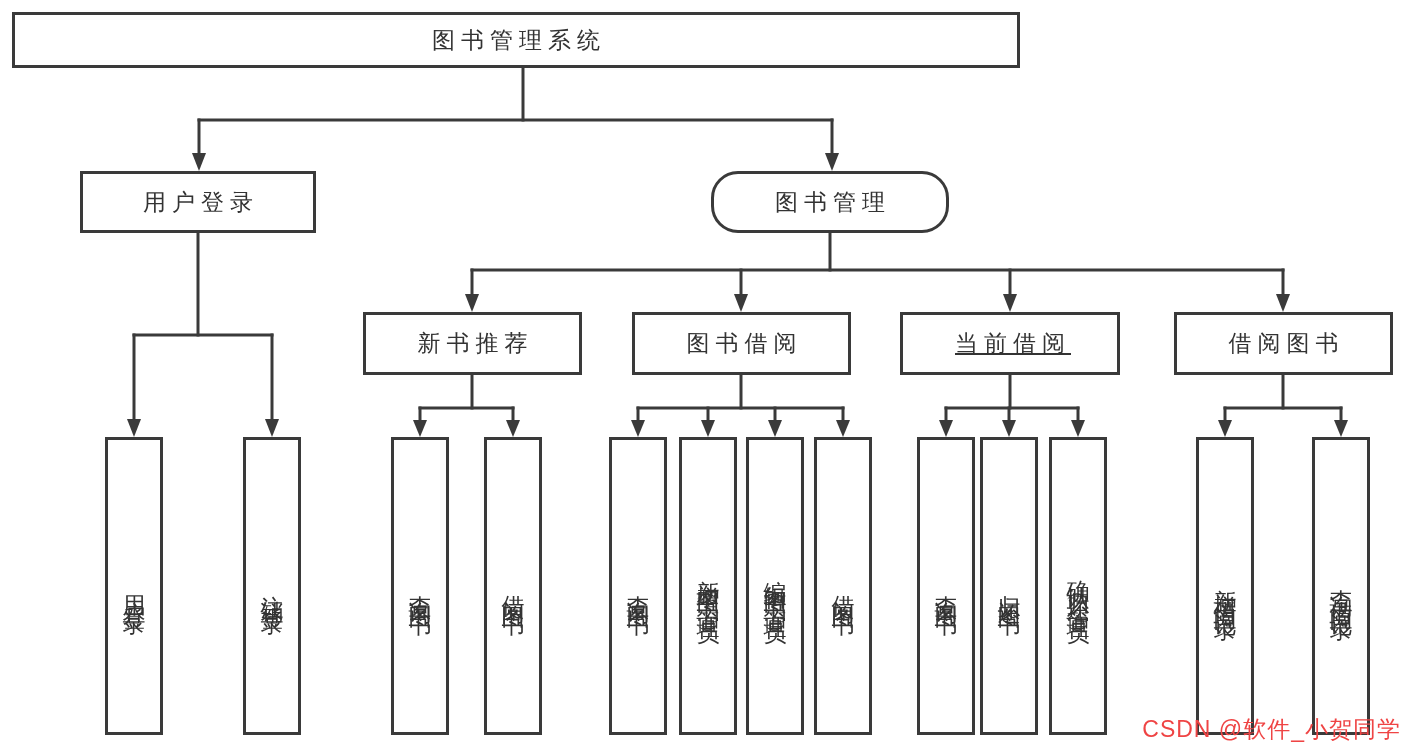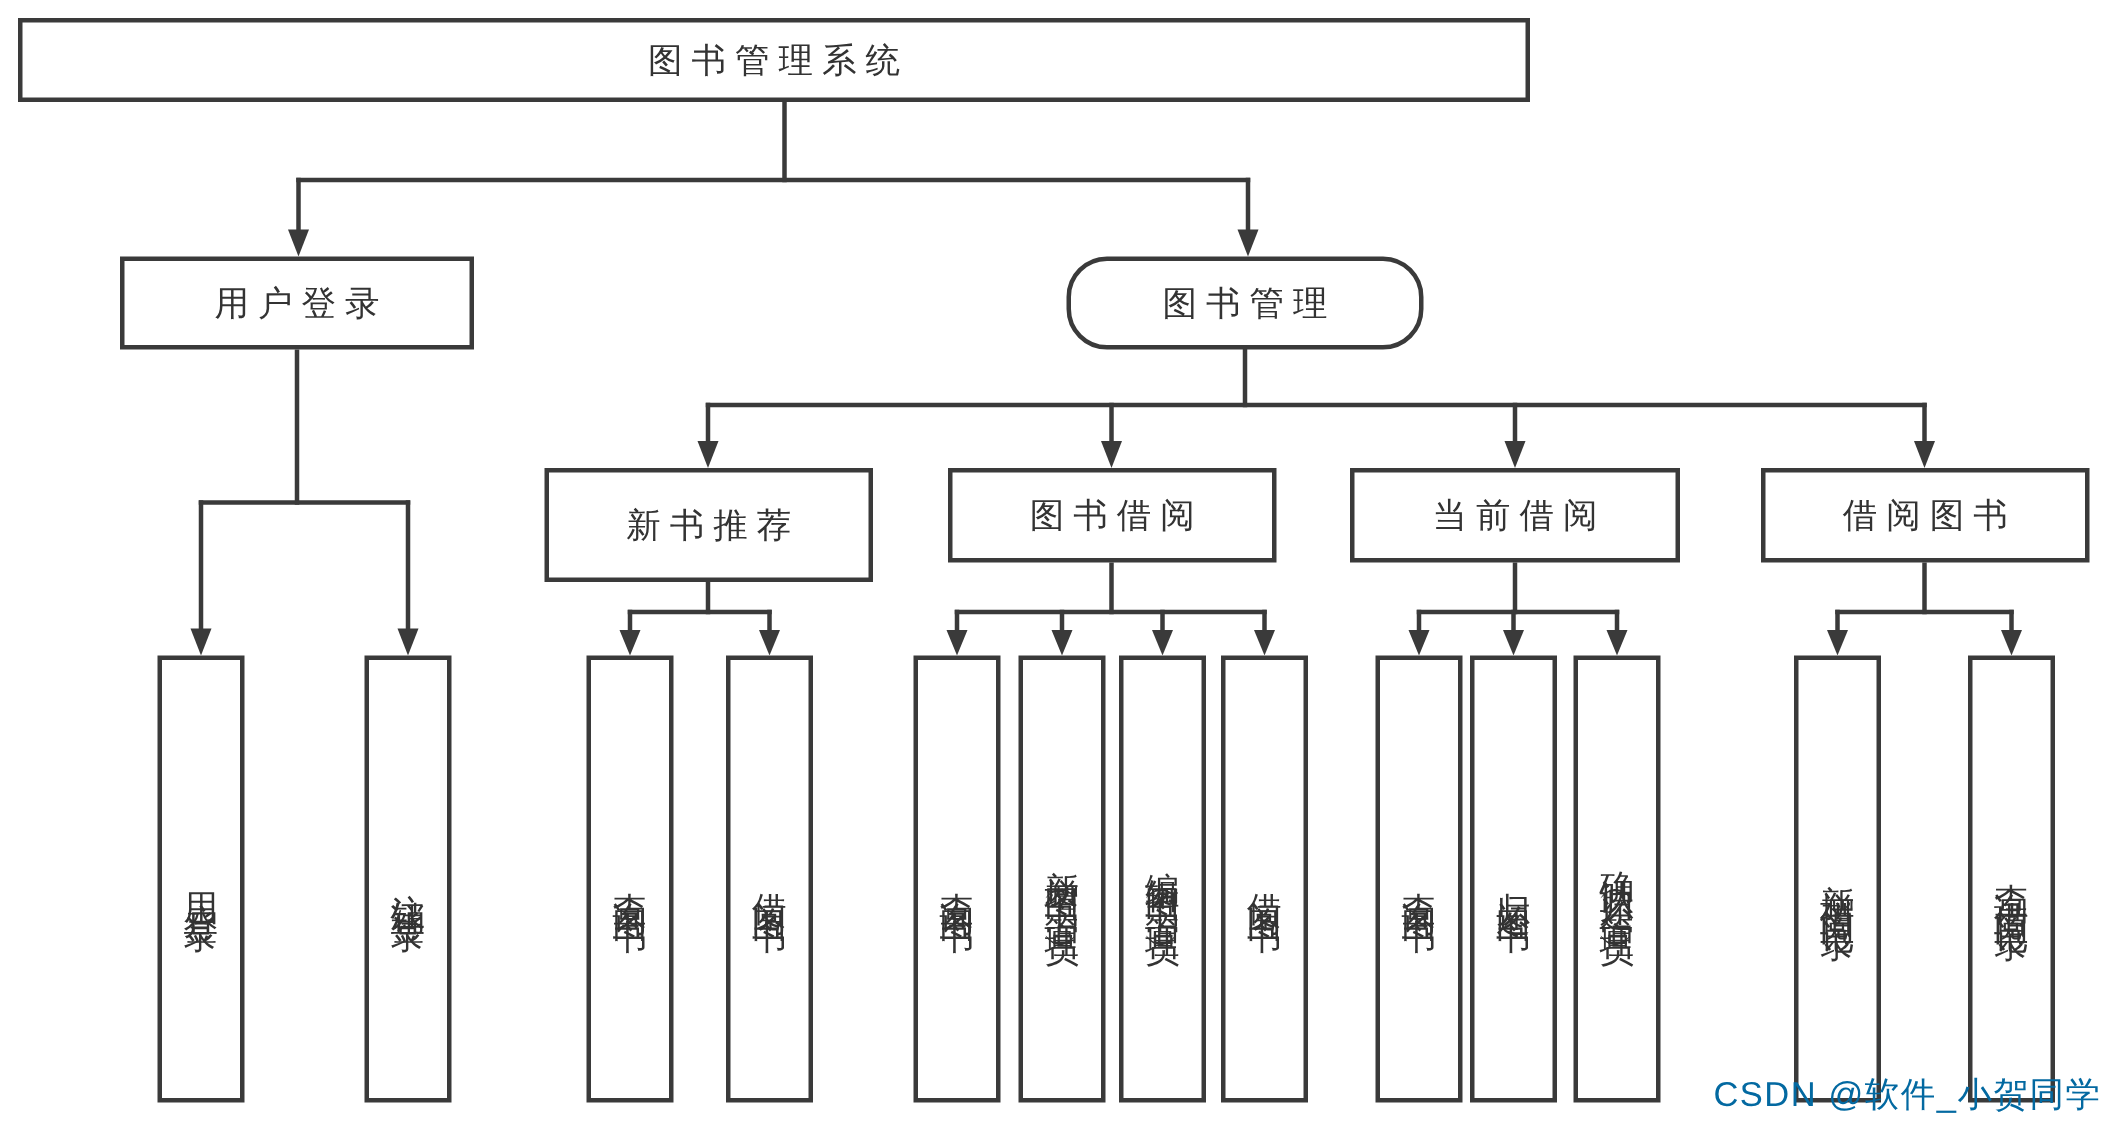--- a/index.html
+++ b/index.html
@@ -43,21 +43,21 @@
     writing-mode: vertical-rl;
     text-orientation: mixed;
     letter-spacing: 6px;
     margin-bottom: -6px;
   }
   .watermark {
     position: absolute;
     right: 4px;
     bottom: 2px;
     font-size: 23px;
-    color: #0369a1;
+    color: #ef4444;
     letter-spacing: 1px;
     z-index: 5;
     pointer-events: none;
   }
 </style>
 </head>
 <body>
 
 <div class="canvas">
 
@@ -127,27 +127,27 @@
     <span class="hlabel">图书管理系统</span>
   </div>
 
   <div class="node" style="left:80px; top:171px; width:236px; height:62px;">
     <span class="hlabel">用户登录</span>
   </div>
   <div class="node" style="left:711px; top:171px; width:238px; height:62px;border-radius:27px;">
     <span class="hlabel">图书管理</span>
   </div>
 
-  <div class="node" style="left:363px; top:312px; width:219px; height:76px;">
+  <div class="node" style="left:363px; top:312px; width:219px; height:63px;">
     <span class="hlabel">新书推荐</span>
   </div>
   <div class="node" style="left:632px; top:312px; width:219px; height:63px;text-align:right;">
     <span class="hlabel">图书借阅</span>
   </div>
-  <div class="node" style="left:900px; top:312px; width:220px; height:63px;">
+  <div class="node" style="left:900px; top:312px; width:220px; height:63px;text-decoration:underline;">
     <span class="hlabel">当前借阅</span>
   </div>
   <div class="node" style="left:1174px; top:312px; width:219px; height:63px;">
     <span class="hlabel">借阅图书</span>
   </div>
 
   <div class="node" style="left:105px; top:437px; width:58px; height:298px;">
     <span class="vlabel">用户登录</span>
   </div>
   <div class="node" style="left:243px; top:437px; width:58px; height:298px;">

